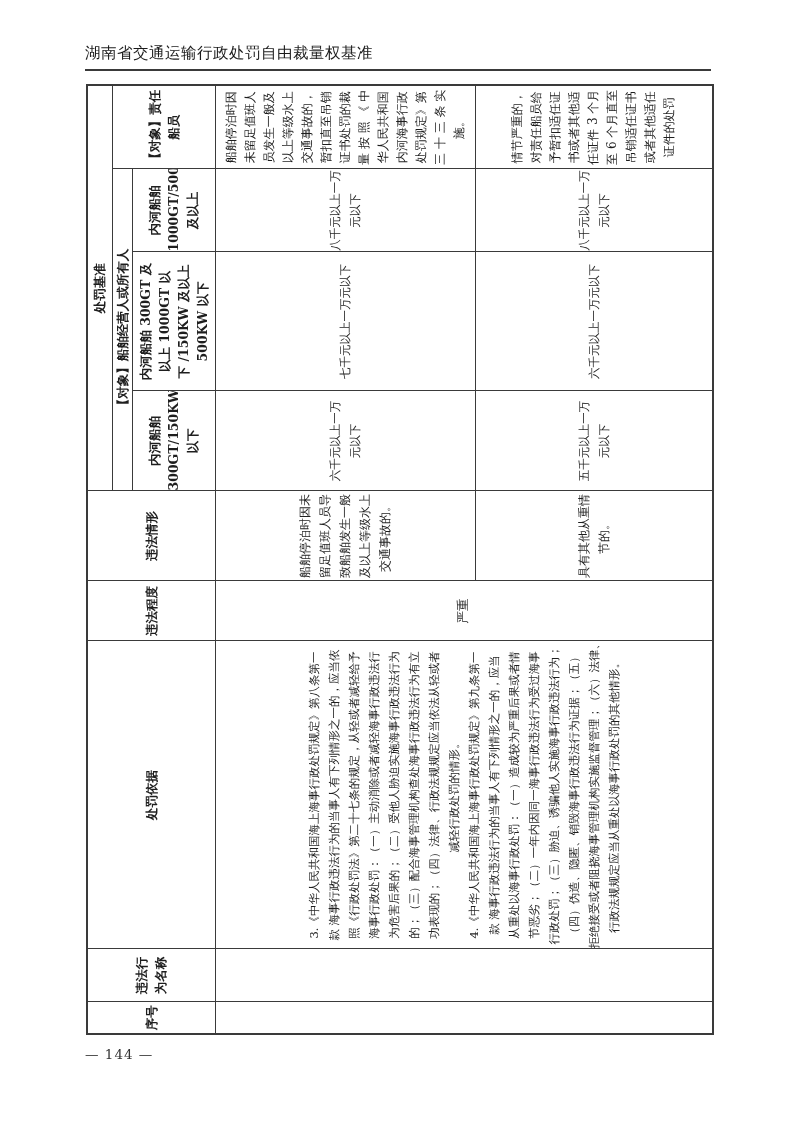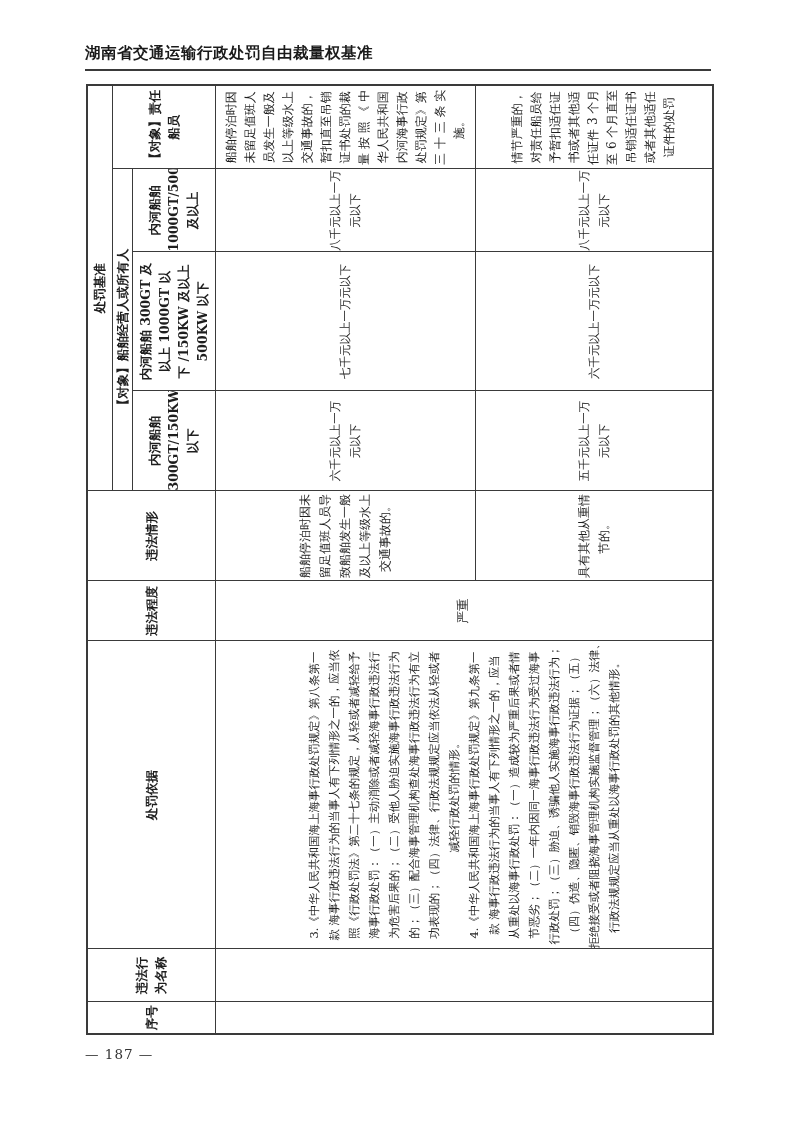--- a/index.html
+++ b/index.html
@@ -12,21 +12,21 @@
   .page {
     position: relative;
     width: 793px; height: 1122px;
     background: #ffffff;
     overflow: hidden;
   }
   .doc-title {
     position: absolute;
     left: 85px; top: 43px;
     font-family: "DejaVu Sans", sans-serif;
-    font-weight: bold;
+    font-weight: normal;
     font-size: 15.5px;
     letter-spacing: 0.5px;
     color: #1a1a1a;
     white-space: nowrap;
   }
   .title-rule {
     position: absolute;
     left: 85px; top: 69px;
     width: 626px; height: 2px;
     background: #3a3a3a;
@@ -211,15 +211,15 @@
 任证件 3 个月
 至 6 个月直至
 吊销适任证书
 或者其他适任
 证件的处罚</td>
         </tr>
       </tbody>
     </table>
   </div>
 
-  <div class="page-footer">— 187 —</div>
+  <div class="page-footer">— 144 —</div>
 
 </div>
 
 </body></html>

